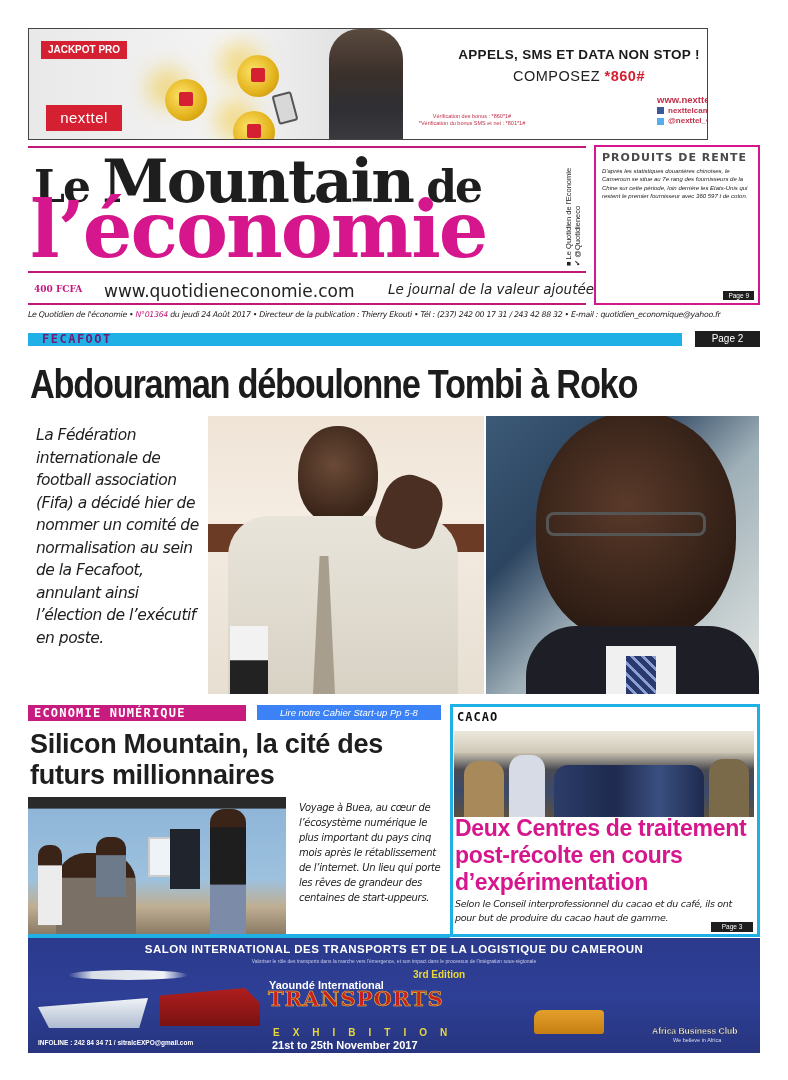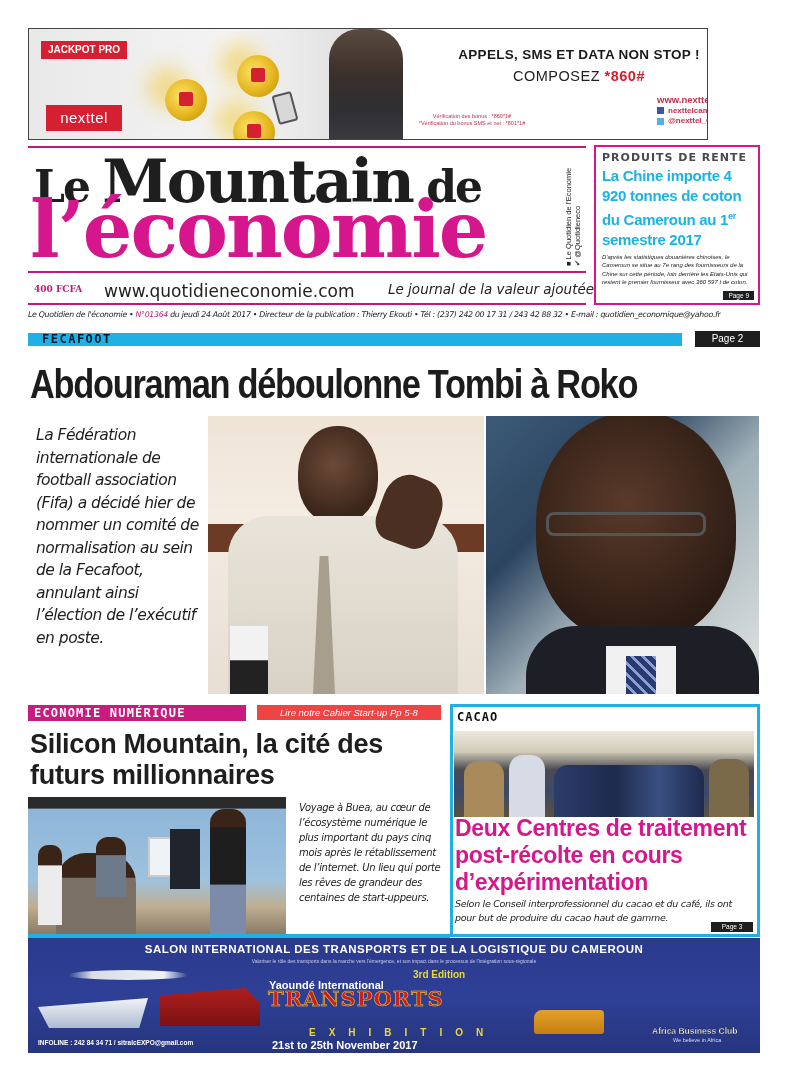--- a/index.html
+++ b/index.html
@@ -52,36 +52,36 @@
   #teaser-head sup { font-size: 9px; }
   #teaser-body { font-size: 6px; font-style: italic; color: #222; line-height: 8.3px; margin-top: 3px; }
   #teaser-page { position: absolute; right: 4px; bottom: 3px; background: #1e1e1e; color: #fff; font-size: 6.5px; padding: 1px 5px; }
 
   
   #infoline { left: 28px; top: 310px; width: 740px; font-size: 7.8px; font-style: italic; color: #222; white-space: nowrap; font-family: "DejaVu Sans", sans-serif; letter-spacing: -0.3px; }
   #infoline .num { color: #c1187a; }
 
   
   #fecafoot-bar { left: 28px; top: 333px; width: 654px; height: 13px; background: #1fb1e6; }
-  #fecafoot-label { position: absolute; left: 14px; top: -1px; color: #0f172a; font-weight: bold; font-size: 12px; letter-spacing: 1.5px; font-family: "DejaVu Sans Mono", monospace; }
+  #fecafoot-label { position: absolute; left: 14px; top: -1px; color: #701a75; font-weight: bold; font-size: 12px; letter-spacing: 1.5px; font-family: "DejaVu Sans Mono", monospace; }
   .page-tag { position: absolute; background: #1e1e1e; color: #fff; text-align: center; font-size: 10px; }
   #page2 { left: 695px; top: 331px; width: 65px; height: 16px; line-height: 16px; }
   #main-headline { left: 30px; top: 359px; width: 730px; font-size: 40px; font-weight: bold; color: #1c1c1c; letter-spacing: -1.5px; white-space: nowrap; transform: scaleX(0.86); transform-origin: 0 0; font-family: "Liberation Sans", sans-serif; line-height: 50px; }
   #lead { left: 36px; top: 424px; width: 170px; font-size: 15.5px; font-style: italic; line-height: 22.5px; color: #1e1e1e; font-family: "DejaVu Sans", sans-serif; letter-spacing: -0.5px; }
   .photo { position: absolute; overflow: hidden; }
   #photo-left { left: 208px; top: 416px; width: 276px; height: 278px; background: linear-gradient(180deg,#efe4d6 0%,#f5ece2 35%,#e8dfd3 100%); }
   #photo-right { left: 486px; top: 416px; width: 273px; height: 278px; background: linear-gradient(135deg,#3c5a76 0%,#2c4460 30%,#9fb0b8 55%,#e4e6e3 100%); }
   .head { position: absolute; border-radius: 48% 48% 45% 45%; background: radial-gradient(circle at 45% 40%, #6b4a37, #3a2519 70%); }
   .suit { position: absolute; }
   .tie { position: absolute; }
 
   
   #econum-bar { left: 28px; top: 705px; width: 218px; height: 16px; background: #c81b80; }
   #econum-label { position: absolute; left: 6px; top: 0; color: #fff; font-weight: bold; font-size: 12px; letter-spacing: 1.2px; font-family: "DejaVu Sans Mono", monospace; line-height: 16px; }
-  #startup-tag { left: 257px; top: 705px; width: 184px; height: 15px; line-height: 15px; background: #ef4444; color: #fff; font-size: 9.5px; font-style: italic; text-align: center; }
+  #startup-tag { left: 257px; top: 705px; width: 184px; height: 15px; line-height: 15px; background: #3b82f6; color: #fff; font-size: 9.5px; font-style: italic; text-align: center; }
   #silicon-head { left: 30px; top: 729px; width: 420px; font-size: 27px; font-weight: bold; color: #1e1e1e; line-height: 31px; letter-spacing: -0.3px; }
   #photo-silicon { left: 28px; top: 797px; width: 258px; height: 137px; background: linear-gradient(180deg,#2a2a2a 0%,#2a2a2a 8%,#8fb5d8 9%,#9dc2df 60%,#bfae92 80%,#8a7b66 100%); }
   #silicon-body { left: 299px; top: 800px; width: 150px; font-size: 10px; font-style: italic; line-height: 15px; color: #222; font-family: "DejaVu Sans", sans-serif; letter-spacing: -0.3px; }
   #blue-rule-bottom { left: 28px; top: 934px; width: 422px; height: 4px; background: #1fb1e6; }
 
   
   #cacao-box { left: 450px; top: 704px; width: 310px; height: 233px; border: 3px solid #1fb1e6; background: #fff; }
   #cacao-label { position: absolute; left: 4px; top: 3px; font-weight: bold; font-size: 12px; letter-spacing: 1px; font-family: "DejaVu Sans Mono", monospace; color: #111; }
   #photo-cacao { left: 454px; top: 731px; width: 300px; height: 86px; background: linear-gradient(180deg,#d9d4c6 0%,#c9c2b0 25%,#4b4a52 45%,#3b4a6a 70%,#5a5040 100%); }
   #cacao-head { left: 455px; top: 815px; width: 305px; font-size: 23px; font-weight: bold; color: #d6168c; line-height: 27px; letter-spacing: -0.3px; }
@@ -92,21 +92,21 @@
   #bottom-ad { left: 28px; top: 938px; width: 732px; height: 115px; background: linear-gradient(180deg,#2b3a8c 0%,#2e3f96 50%,#27357f 100%); overflow: hidden; color: #fff; }
   #salon-title { position: absolute; left: 0; top: 5px; width: 100%; text-align: center; font-size: 11.5px; font-weight: bold; letter-spacing: 0.5px; }
   #salon-sub { position: absolute; left: 0; top: 20px; width: 100%; text-align: center; font-size: 5px; color: #c8ccec; }
   #ad-plane { position: absolute; left: 40px; top: 32px; width: 120px; height: 10px; background: linear-gradient(90deg,transparent,#d8dde6 20%,#eef1f5 80%,transparent); border-radius: 50%; }
   #ad-ship { position: absolute; left: 10px; top: 60px; width: 110px; height: 30px; background: linear-gradient(180deg,#f0f3f7,#aebbd0); clip-path: polygon(0 30%,100% 0,92% 100%,10% 100%); }
   #ad-train { position: absolute; left: 132px; top: 50px; width: 100px; height: 38px; background: linear-gradient(180deg,#b01e1e,#7a1212); clip-path: polygon(0 20%,85% 0,100% 40%,100% 100%,0 100%); }
   #yaounde { position: absolute; left: 241px; top: 41px; font-size: 11px; font-weight: bold; color: #fff; }
   #edition { position: absolute; left: 385px; top: 32px; font-size: 10px; font-weight: bold; color: #e9d63a; line-height: 9px; text-align: center; }
   #transports { position: absolute; left: 240px; top: 51px; font-family: "DejaVu Serif", serif; font-size: 21px; font-weight: bold; color: #c8201c; letter-spacing: 1px; -webkit-text-stroke: 0.6px #e8c23a; line-height: 20px; }
   #logistics { position: absolute; left: 240px; top: 70px; font-family: "DejaVu Serif", serif; font-size: 21px; font-weight: bold; color: #c8201c; letter-spacing: 1px; -webkit-text-stroke: 0.6px #e8c23a; line-height: 20px; }
-  #exhibition { position: absolute; left: 245px; top: 89px; font-size: 10px; font-weight: bold; color: #e9d63a; letter-spacing: 13px; margin-left: 36px; }
+  #exhibition { position: absolute; left: 245px; top: 89px; font-size: 10px; font-weight: bold; color: #e9d63a; letter-spacing: 13px; }
   #dates { position: absolute; left: 244px; top: 101px; font-size: 11px; font-weight: bold; color: #fff; }
   #infoline-ad { position: absolute; left: 10px; top: 101px; font-size: 6.5px; font-weight: bold; color: #fff; }
   #sitralc-logo { position: absolute; left: 615px; top: 22px; width: 82px; height: 46px; border-radius: 50%; background: #fff; border: 3px solid #c5c33a; text-align: center; }
   #sitralc-logo .s1 { font-size: 15px; font-weight: bold; color: #222; margin-top: 6px; display: block; line-height: 16px; }
   #sitralc-logo .s2 { font-size: 11px; color: #c5c33a; display: block; line-height: 12px; }
   #ad-bus { position: absolute; left: 506px; top: 72px; width: 70px; height: 24px; background: linear-gradient(180deg,#e3a02a,#c57e12); border-radius: 8px 4px 3px 3px; }
   #abc { position: absolute; left: 624px; top: 88px; font-size: 8.5px; font-weight: bold; color: #fff; -webkit-text-stroke: 0.3px #222; }
   #abc-sub { position: absolute; left: 645px; top: 99px; font-size: 5.5px; color: #dde; }
 </style>
 </head>
@@ -149,21 +149,20 @@
   </div>
 </div>
 <div id="rule-mid" class="mag-rule"></div>
 <div id="price" class="abs">400 FCFA</div>
 <div id="site-url" class="abs">www.quotidieneconomie.com</div>
 <div id="tagline" class="abs">Le journal de la valeur ajoutée</div>
 <div id="rule-low" class="mag-rule"></div>
 
 <div id="teaser" class="abs">
   <div id="teaser-kicker">PRODUITS DE RENTE</div>
-  <div id="teaser-head"><span>La Chine importe 4 920 tonnes de coton du Cameroun au 1</span><sup>er</sup><span> semestre 2017</span></div>
   <div id="teaser-body">D'après les statistiques douanières chinoises, le Cameroun se situe au 7e rang des fournisseurs de la Chine sur cette période, loin derrière les Etats-Unis qui restent le premier fournisseur avec 360 597 t de coton.</div>
   <div id="teaser-page">Page 9</div>
 </div>
 
 <div id="infoline" class="abs"><span>Le Quotidien de l'économie • </span><span class="num">N°01364</span><span> du jeudi 24 Août 2017 • Directeur de la publication : Thierry Ekouti • Tél : (237) 242 00 17 31 / 243 42 88 32 • E-mail : quotidien_economique@yahoo.fr</span></div>
 
 <div id="fecafoot-bar" class="abs">
   <span id="fecafoot-label">FECAFOOT</span>
 </div>
 <div id="page2" class="page-tag">Page 2</div>

